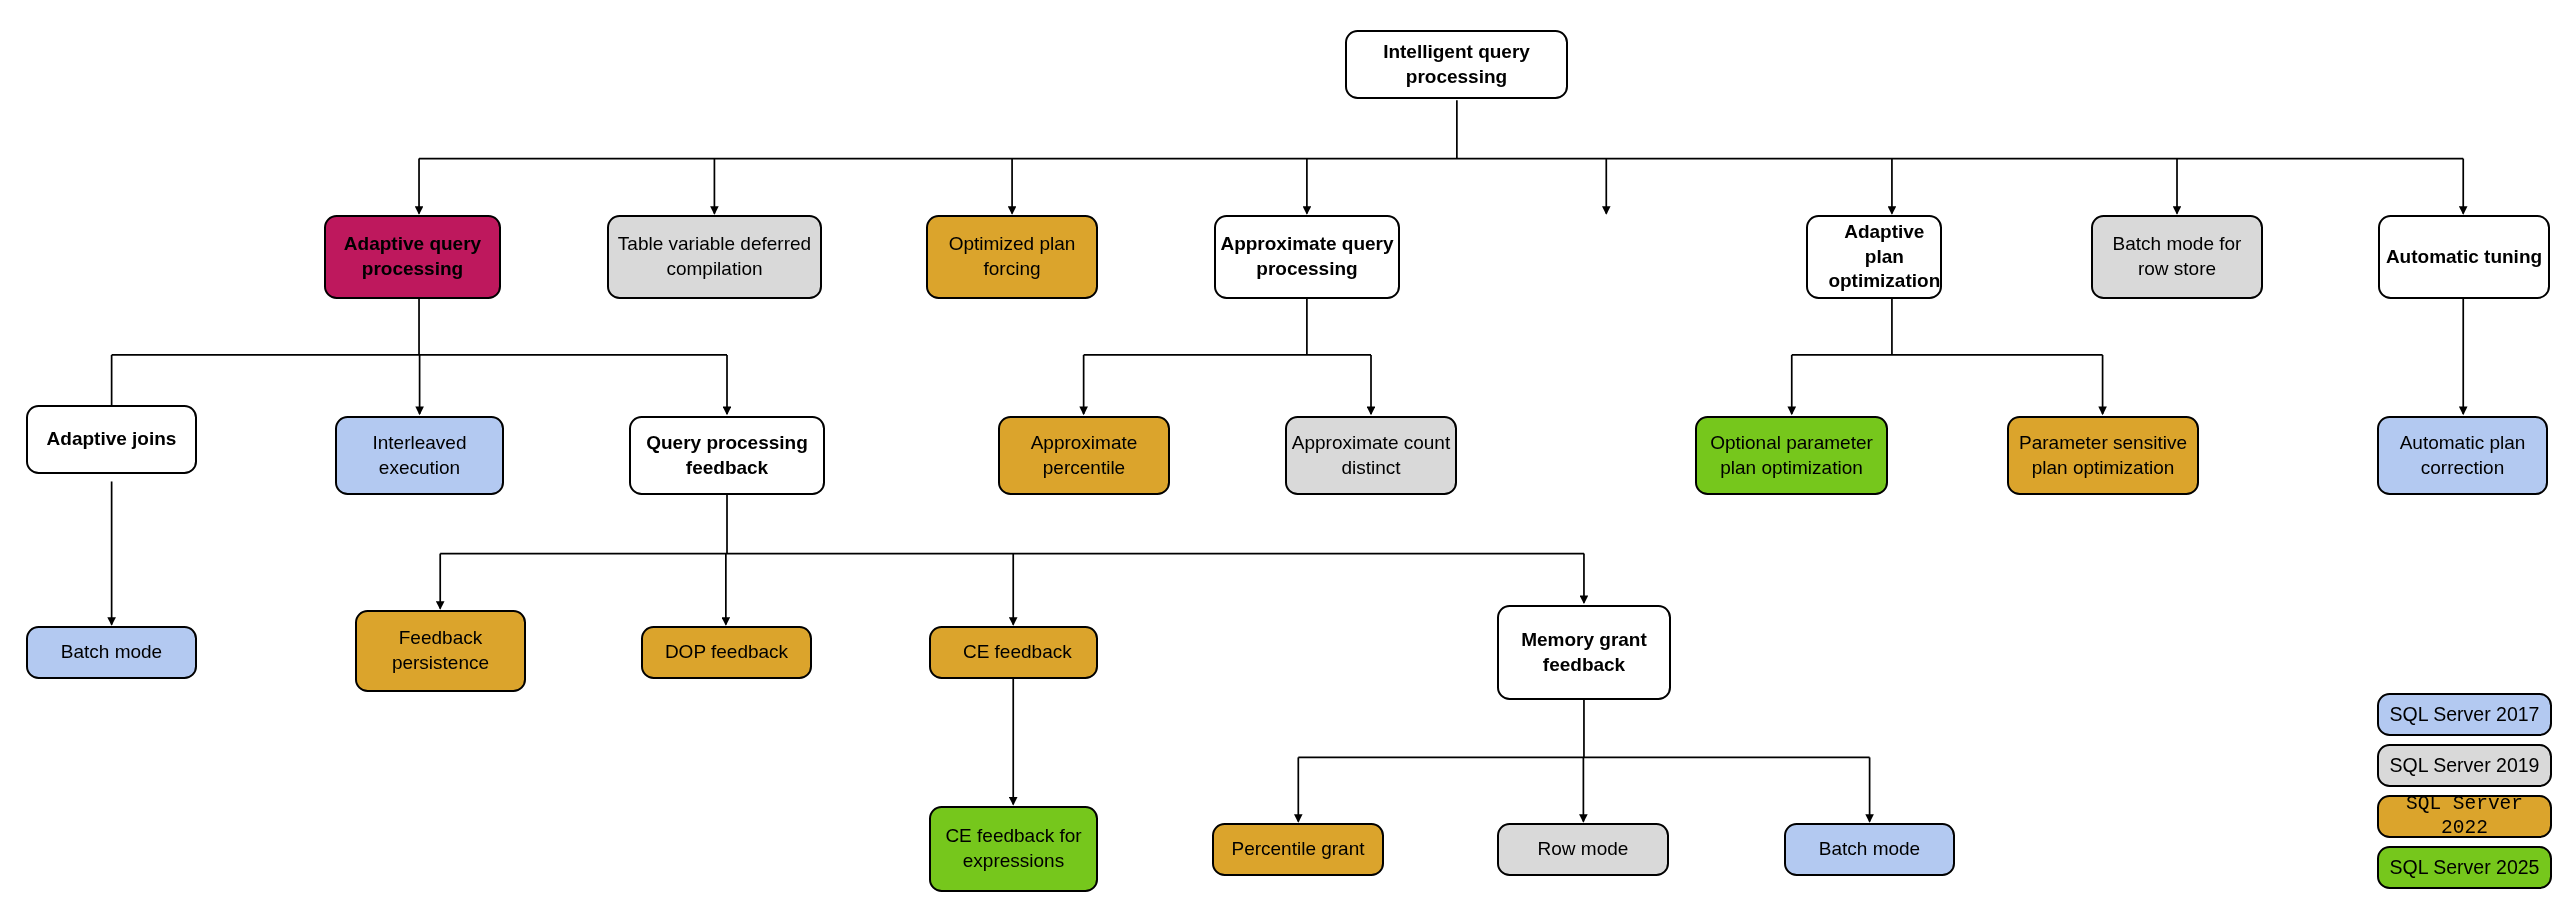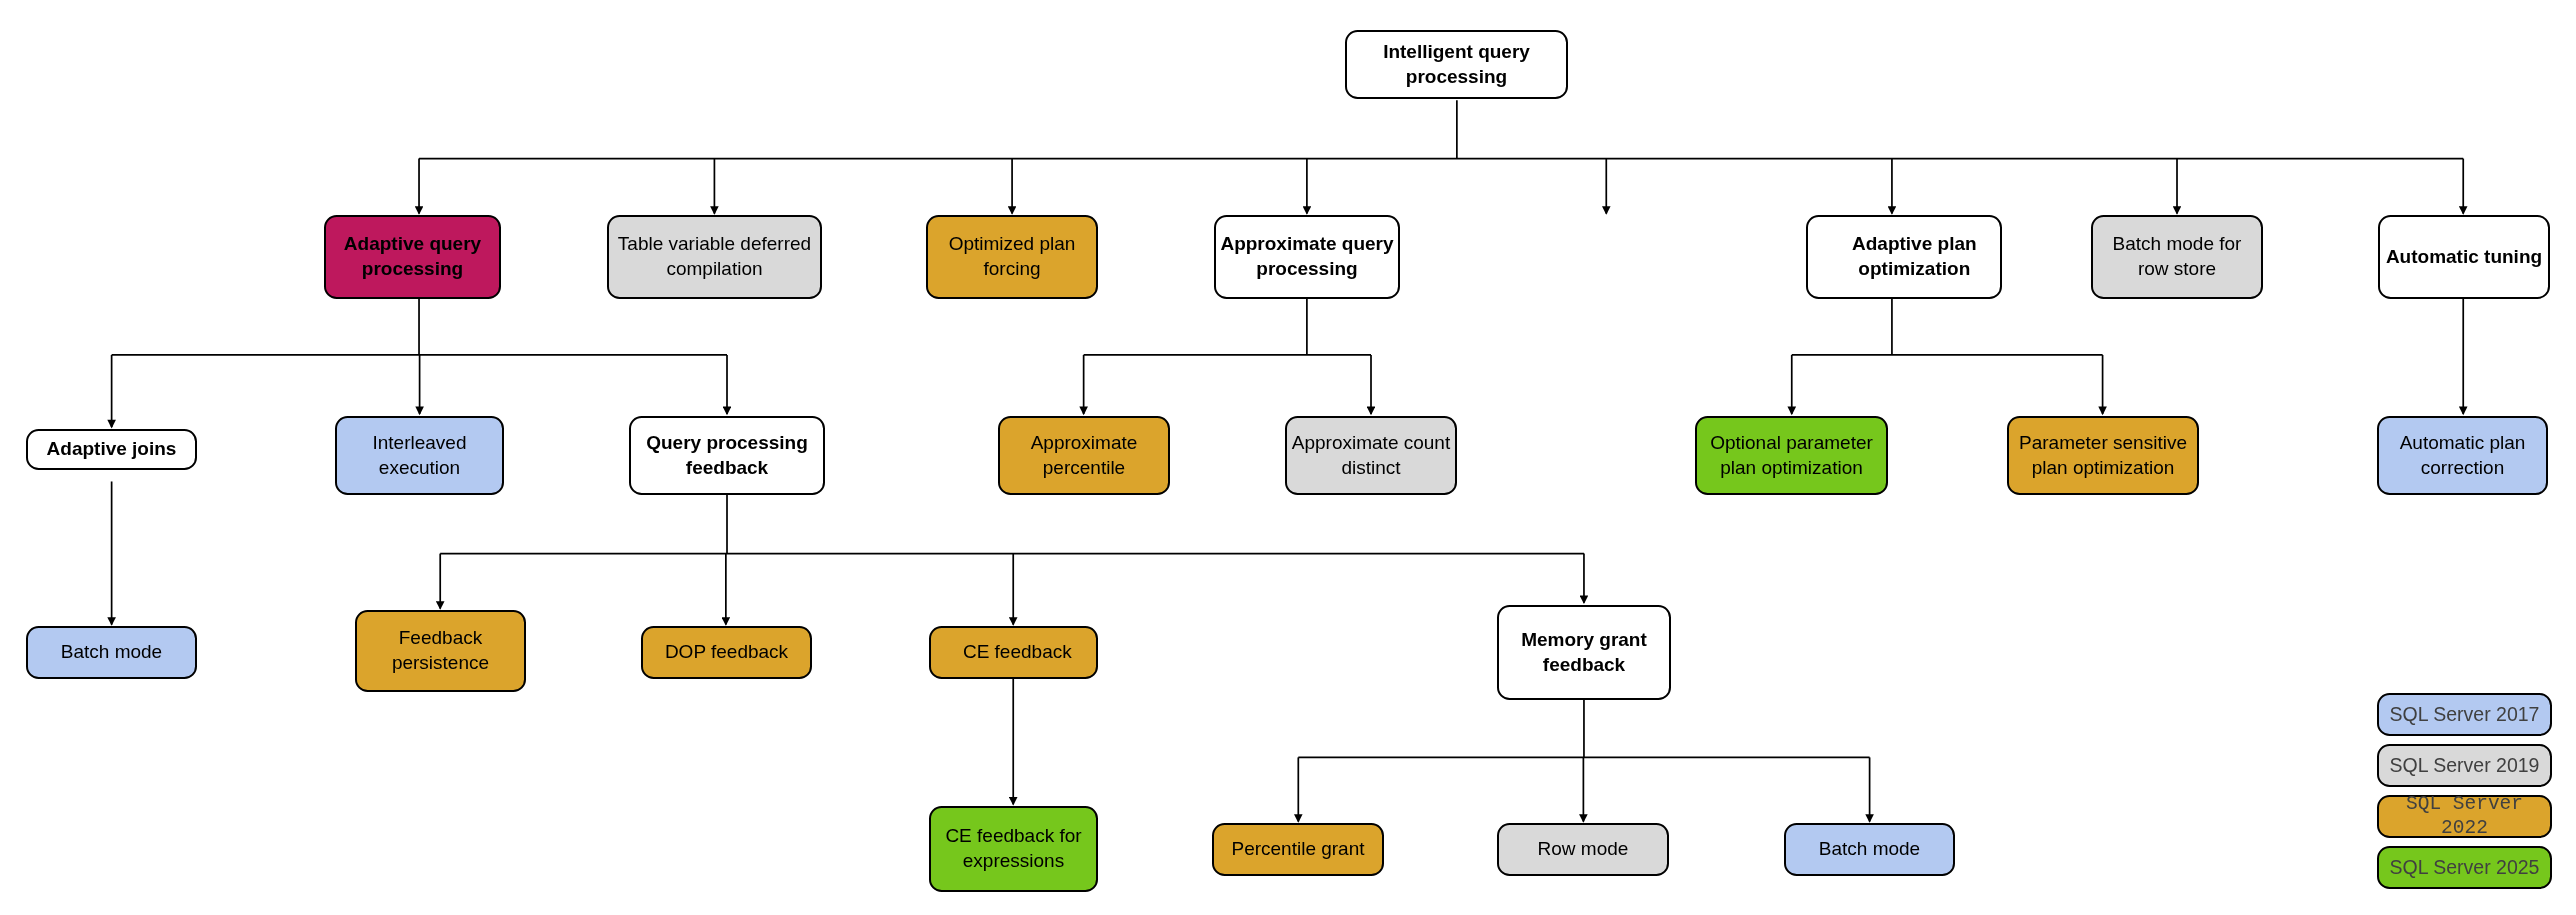--- a/index.html
+++ b/index.html
@@ -34,21 +34,21 @@
   .bold { font-weight: bold; }
   .pill {
     position: absolute;
     box-sizing: border-box;
     display: flex;
     align-items: center;
     justify-content: center;
     text-align: center;
     border: 2.3px solid #000000;
     border-radius: 12.6px;
-    color: #404040;
+    color: #000000;
     font-size: 19.5px;
     line-height: 1.2;
     width: 175px;
     height: 43px;
     left: 2377px;
   }
 </style>
 </head>
 <body>
 
@@ -109,25 +109,25 @@
       <line x1="3266" y1="1323" x2="3266" y2="1435" marker-end="url(#arrow)"></line>
     </g>
   </svg>
 
   <div class="node bold" style="left: 1345px; top: 30px; width: 223px; height: 69px; background: rgb(255, 255, 255);">Intelligent query processing</div>
 
   <div class="node bold" style="left: 324px; top: 215px; width: 177px; height: 84px; background: #be185d;">Adaptive query processing</div>
   <div class="node" style="left: 607px; top: 215px; width: 215px; height: 84px; background: rgb(217, 217, 217);">Table variable deferred compilation</div>
   <div class="node" style="left: 926px; top: 215px; width: 172px; height: 84px; background: rgb(219, 164, 44);">Optimized plan forcing</div>
   <div class="node bold" style="left: 1214px; top: 215px; width: 186px; height: 84px; background: rgb(255, 255, 255);">Approximate query processing</div>
-  <div class="node bold" style="left: 1806px; top: 215px; width: 196px; height: 84px; background: rgb(255, 255, 255); padding-left: 24px;">Adaptive plan optimization</div>
+  <div class="node bold" style="left: 1806px; top: 215px; width: 136px; height: 84px; background: rgb(255, 255, 255); padding-left: 24px;">Adaptive plan optimization</div>
   <div class="node" style="left: 2091px; top: 215px; width: 172px; height: 84px; background: rgb(217, 217, 217); text-align: center;">Batch mode for row store</div>
   <div class="node bold" style="left: 2378px; top: 215px; width: 172px; height: 84px; background: rgb(255, 255, 255);">Automatic tuning</div>
 
-  <div class="node bold" style="left: 26px; top: 429px; width: 171px; height: 41px; background: rgb(255, 255, 255);">Adaptive joins</div>
+  <div class="node bold" style="left: 26px; top: 405px; width: 171px; height: 69px; background: rgb(255, 255, 255);">Adaptive joins</div>
   <div class="node" style="left: 335px; top: 416px; width: 169px; height: 79px; background: rgb(179, 201, 241);">Interleaved execution</div>
   <div class="node bold" style="left: 629px; top: 416px; width: 196px; height: 79px; background: rgb(255, 255, 255);">Query processing feedback</div>
   <div class="node" style="left: 998px; top: 416px; width: 172px; height: 79px; background: rgb(219, 164, 44);">Approximate percentile</div>
   <div class="node" style="left: 1285px; top: 416px; width: 172px; height: 79px; background: rgb(217, 217, 217);">Approximate count distinct</div>
   <div class="node" style="left: 1695px; top: 416px; width: 193px; height: 79px; background: rgb(118, 199, 28);">Optional parameter plan optimization</div>
   <div class="node" style="left: 2007px; top: 416px; width: 192px; height: 79px; background: rgb(219, 164, 44);">Parameter sensitive plan optimization</div>
   <div class="node" style="left: 2377px; top: 416px; width: 171px; height: 79px; background: rgb(179, 201, 241);">Automatic plan correction</div>
 
   <div class="node" style="left: 26px; top: 626px; width: 171px; height: 53px; background: rgb(179, 201, 241);">Batch mode</div>
   <div class="node" style="left: 355px; top: 610px; width: 171px; height: 82px; background: rgb(219, 164, 44);">Feedback persistence</div>

